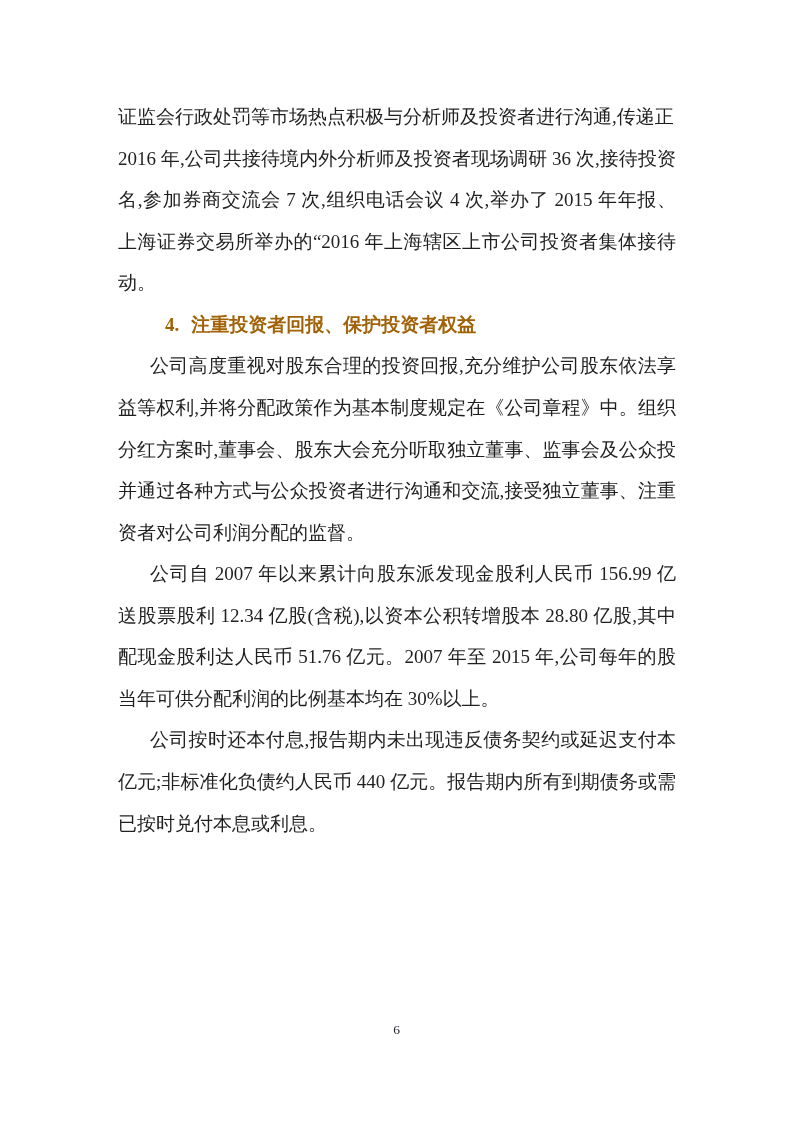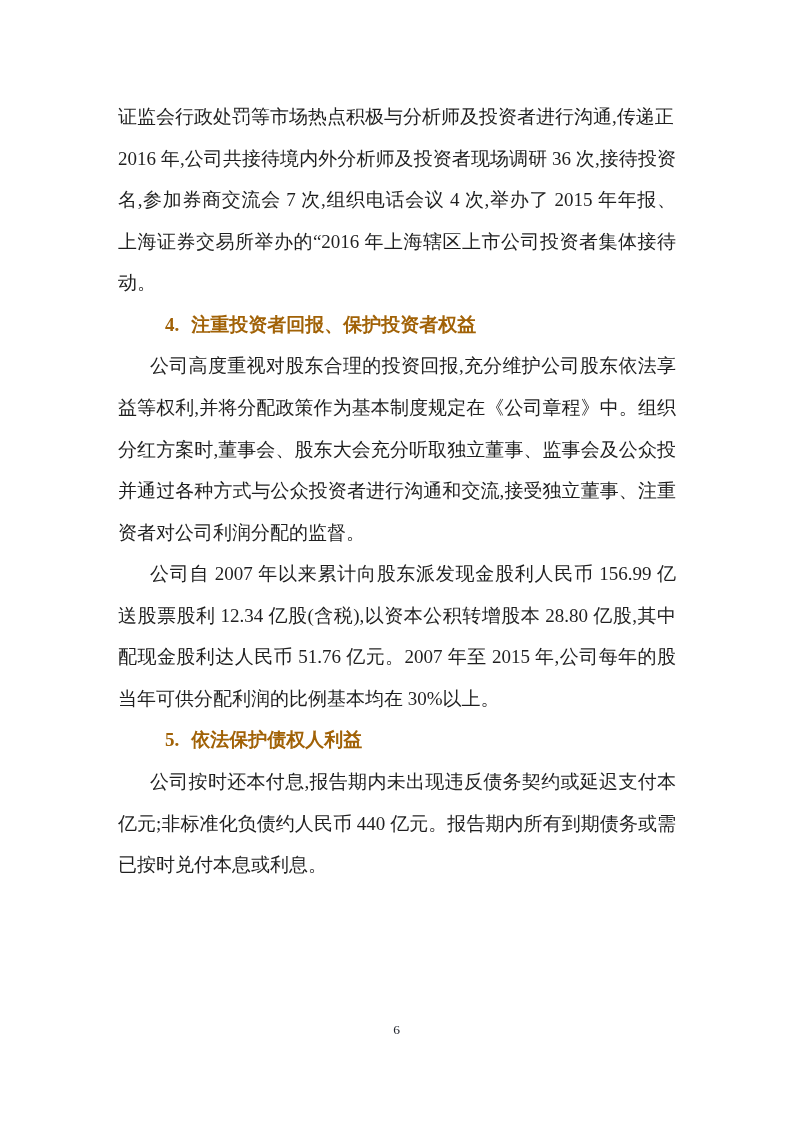--- a/index.html
+++ b/index.html
@@ -82,23 +82,20 @@
     <div class="line fill">益等权利,并将分配政策作为基本制度规定在《公司章程》中。组织电话会议</div>
     <div class="line fill">分红方案时,董事会、股东大会充分听取独立董事、监事会及公众投资者的意见,</div>
     <div class="line fill">并通过各种方式与公众投资者进行沟通和交流,接受独立董事、注重投资者回报</div>
     <div class="line">资者对公司利润分配的监督。</div>
 
     <div class="line fill indent">公司自 2007 年以来累计向股东派发现金股利人民币 156.99 亿元(含税),派</div>
     <div class="line fill">送股票股利 12.34 亿股(含税),以资本公积转增股本 28.80 亿股,其中 2024 年分</div>
     <div class="line fill">配现金股利达人民币 51.76 亿元。2007 年至 2015 年,公司每年的股利分配金额占</div>
     <div class="line">当年可供分配利润的比例基本均在 30%以上。</div>
 
-    <div class="line heading">
-      <span class="num">5.</span><span>依法保护债权人利益</span>
-    </div>
 
     <div class="line fill indent">公司按时还本付息,报告期内未出现违反债务契约或延迟支付本息的情况。</div>
     <div class="line fill">亿元;非标准化负债约人民币 440 亿元。报告期内所有到期债务或需结息债务均</div>
     <div class="line">已按时兑付本息或利息。</div>
 
   </div>
 
   <div class="footer">
     <span>6</span>
   </div>

